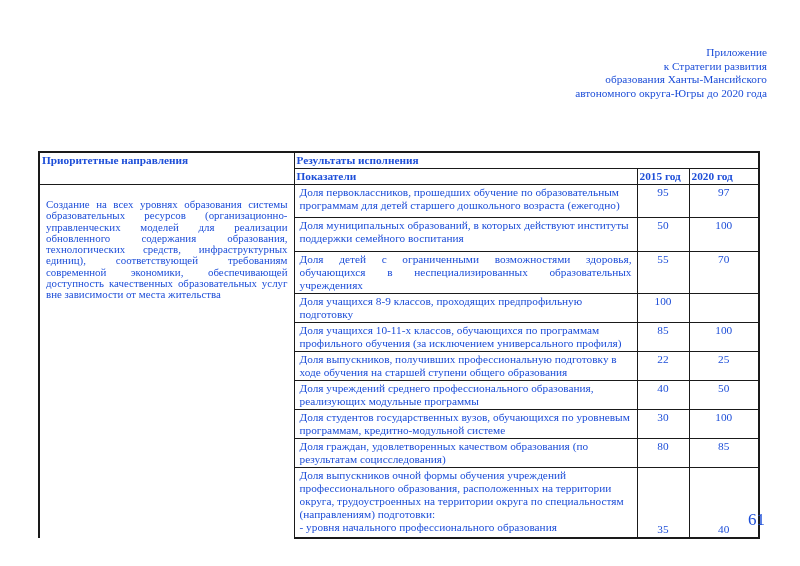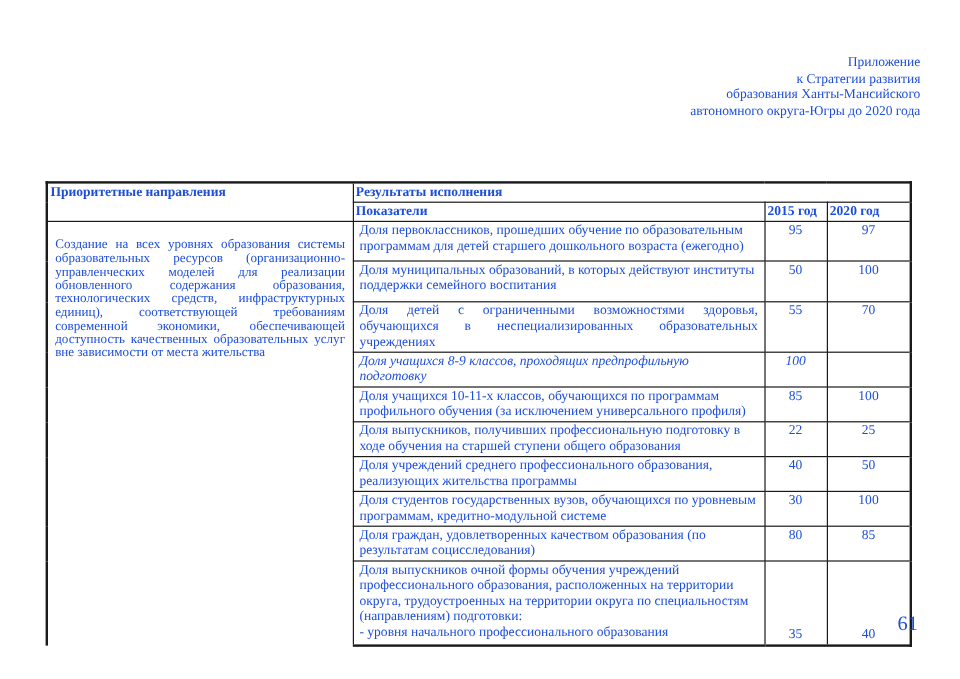--- a/index.html
+++ b/index.html
@@ -81,21 +81,21 @@
     text-align: left;
   }
   td.cell-value {
     text-align: center;
   }
   
   tbody tr:nth-child(1) { height: 33px; }
   tbody tr:nth-child(2) { height: 34px; }
   tbody tr:nth-child(3) { height: 42px; }
   tbody tr:nth-child(3) td.cell-indicator { text-align: justify; }
-  tbody tr:nth-child(4) { height: 28px; font-style: italic; }
+  tbody tr:nth-child(4) { height: 28px; }
   tbody tr:nth-child(5) { height: 27px; }
   tbody tr:nth-child(6) { height: 27px; }
   tbody tr:nth-child(7) { height: 26px; }
   tbody tr:nth-child(8) { height: 25px; }
   tbody tr:nth-child(9) { height: 25px; }
   tbody tr:nth-child(10) { height: 70px; }
   tbody tr:nth-child(10) td.cell-value { vertical-align: bottom; }
 
   .page-number {
     position: absolute;
@@ -159,21 +159,21 @@
         <td class="cell-indicator">Доля учащихся 10-11-х классов, обучающихся по программам профильного обучения (за исключением универсального профиля)</td>
         <td class="cell-value">85</td>
         <td class="cell-value b-right">100</td>
       </tr>
       <tr>
         <td class="cell-indicator">Доля выпускников, получивших профессиональную подготовку в ходе обучения на старшей ступени общего образования</td>
         <td class="cell-value">22</td>
         <td class="cell-value b-right">25</td>
       </tr>
       <tr>
-        <td class="cell-indicator">Доля учреждений среднего профессионального образования, реализующих жительства программы</td>
+        <td class="cell-indicator">Доля учреждений среднего профессионального образования, реализующих модульные программы</td>
         <td class="cell-value">40</td>
         <td class="cell-value b-right">50</td>
       </tr>
       <tr>
         <td class="cell-indicator">Доля студентов государственных вузов, обучающихся по уровневым программам, кредитно-модульной системе</td>
         <td class="cell-value">30</td>
         <td class="cell-value b-right">100</td>
       </tr>
       <tr>
         <td class="cell-indicator">Доля граждан, удовлетворенных качеством образования (по результатам социсследования)</td>

